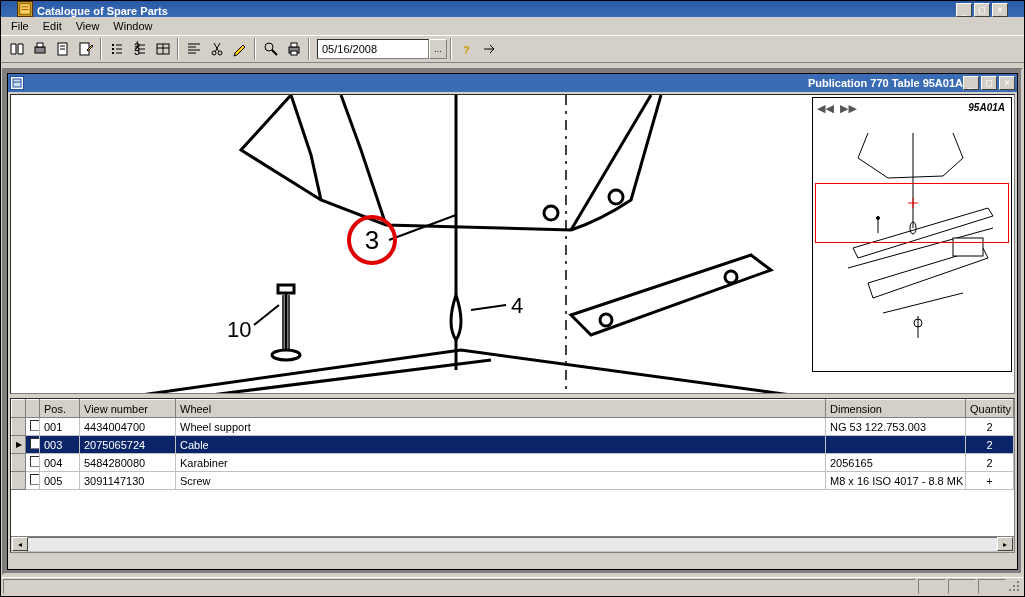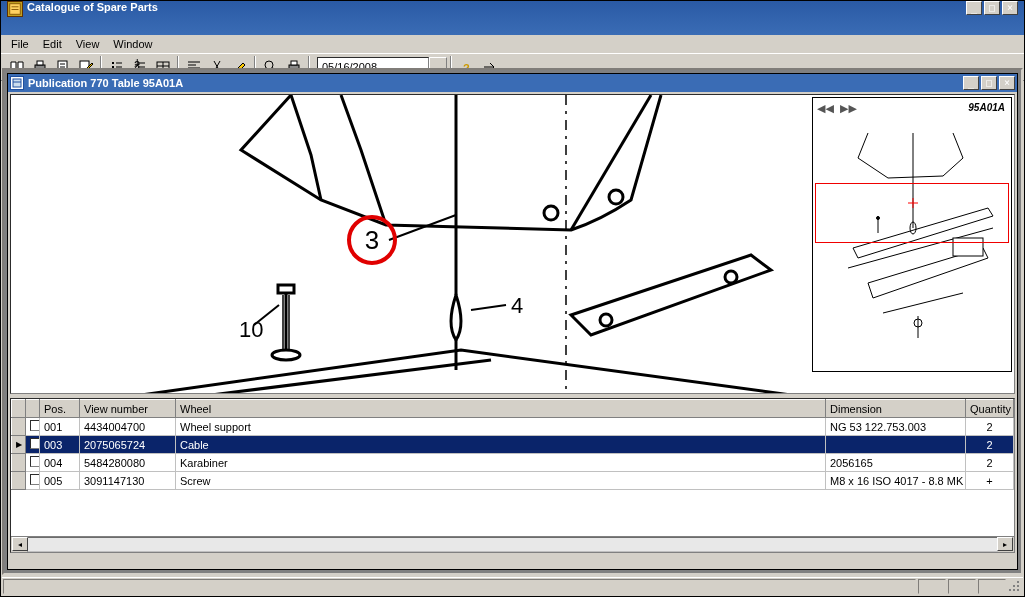--- a/index.html
+++ b/index.html
@@ -1,19 +1,19 @@
 <!DOCTYPE html>
 <html><head>
 <meta charset="utf-8">
 <style>
   * { box-sizing: border-box; margin: 0; padding: 0; font-family: "Tahoma", "MS Sans Serif", sans-serif; font-size: 11px; }
   body { background: #d4d0c8; width: 1025px; height: 597px; overflow: hidden; border: 1px solid #000; }
 
   
-  .titlebar { background: linear-gradient(#2a5aa5, #3a6cb5); color: #fff; height: 34px; display: flex; align-items: flex-start; padding: 0 6px; }
+  .titlebar { background: linear-gradient(#2a5aa5, #3a6cb5); color: #fff; height: 16px; display: flex; align-items: flex-end; padding: 0 16px; }
   .titlebar .app-icon { width: 16px; height: 16px; background: #c0a020; border: 1px solid #603000; margin-right: 4px; display:flex; align-items:center; justify-content:center; }
   .titlebar .title-text { flex: 1; font-weight: bold; }
   .winbtns { display: flex; gap: 2px; }
   .winbtn { width: 16px; height: 14px; background: #d4d0c8; border: 1px solid #fff; border-right-color:#404040; border-bottom-color:#404040; display:flex; align-items:center; justify-content:center; font-family: monospace; font-size:10px; line-height:1; cursor:default;}
 
   
   .menubar { background: #d4d0c8; height: 18px; display: flex; align-items: center; padding: 0 4px; gap: 2px; }
   .menuitem { padding: 1px 6px; cursor: default; }
 
   
@@ -24,21 +24,21 @@
   .tb-date-btn { width: 18px; height:20px; border: 1px solid #fff; border-right-color:#808080; border-bottom-color:#808080; background:#d4d0c8; display:flex; align-items:center; justify-content:center; font-size:9px; cursor:default;}
   .tbicon { width:16px; height:16px; }
 
   
   .mdi { position: absolute; left:2px; right:2px; top: 68px; bottom: 22px; background: #808080; border: 2px inset #d4d0c8; }
 
   
   .childwin { position:absolute; left:3px; top:3px; right:3px; bottom:3px; background:#d4d0c8; border:1px solid #000; display:flex; flex-direction:column;}
   .child-titlebar { background: #3a6cb5; color:#fff; height:18px; display:flex; align-items:center; padding:0 2px;}
   .child-titlebar .ct-icon { width:14px; height:14px; background:#fff; border:1px solid #2050a0; margin-right:4px; display:flex; align-items:center; justify-content:center;}
-  .child-titlebar .ct-text { flex:1; font-weight:bold; }
+  .child-titlebar .ct-text { flex:1; font-weight:bold;text-align:right; }
   .child-content { flex:1; position:relative; display:flex; flex-direction:column; padding:2px;}
 
   
   .drawing-panel { height: 300px; background:#fff; border:1px inset #808080; position:relative; overflow:hidden;}
   .callout-circle { position:absolute; border: 4px solid #e00000; border-radius:50%; width:50px; height:50px; display:flex; align-items:center; justify-content:center; font-size:24px; font-weight:normal;}
   .callout-num { position:absolute; font-size:22px; }
   .mini-overview { position:absolute; right:2px; top:2px; width:200px; height:275px; background:#fff; border:1px solid #000; }
   .mini-nav { position:absolute; left:4px; top:4px; display:flex; gap:6px;}
   .mini-nav span { font-size:11px; color:#555; cursor:default;}
   .mini-label { position:absolute; right:6px; top:4px; font-size:10px; font-weight:bold;font-style:italic;}
@@ -243,21 +243,21 @@
             </g>
 
             <line x1="243" y1="230" x2="268" y2="210" stroke-width="2"></line>
           </g>
         </svg>
 
         <div class="callout-circle" style="left:336px; top:120px;">
           <span style="font-size:26px;">3</span>
         </div>
 
-        <div class="callout-num" style="left:228px; top:222px;">10</div>
+        <div class="callout-num" style="left:216px; top:222px;">10</div>
 
         <div class="callout-num" style="left:500px; top:198px;">4</div>
 
         <div class="mini-overview">
           <div class="mini-nav">
             <span>◀◀</span>
             <span>▶▶</span>
           </div>
           <div class="mini-label">95A01A</div>
           <svg width="200" height="275" viewBox="0 0 200 275">

